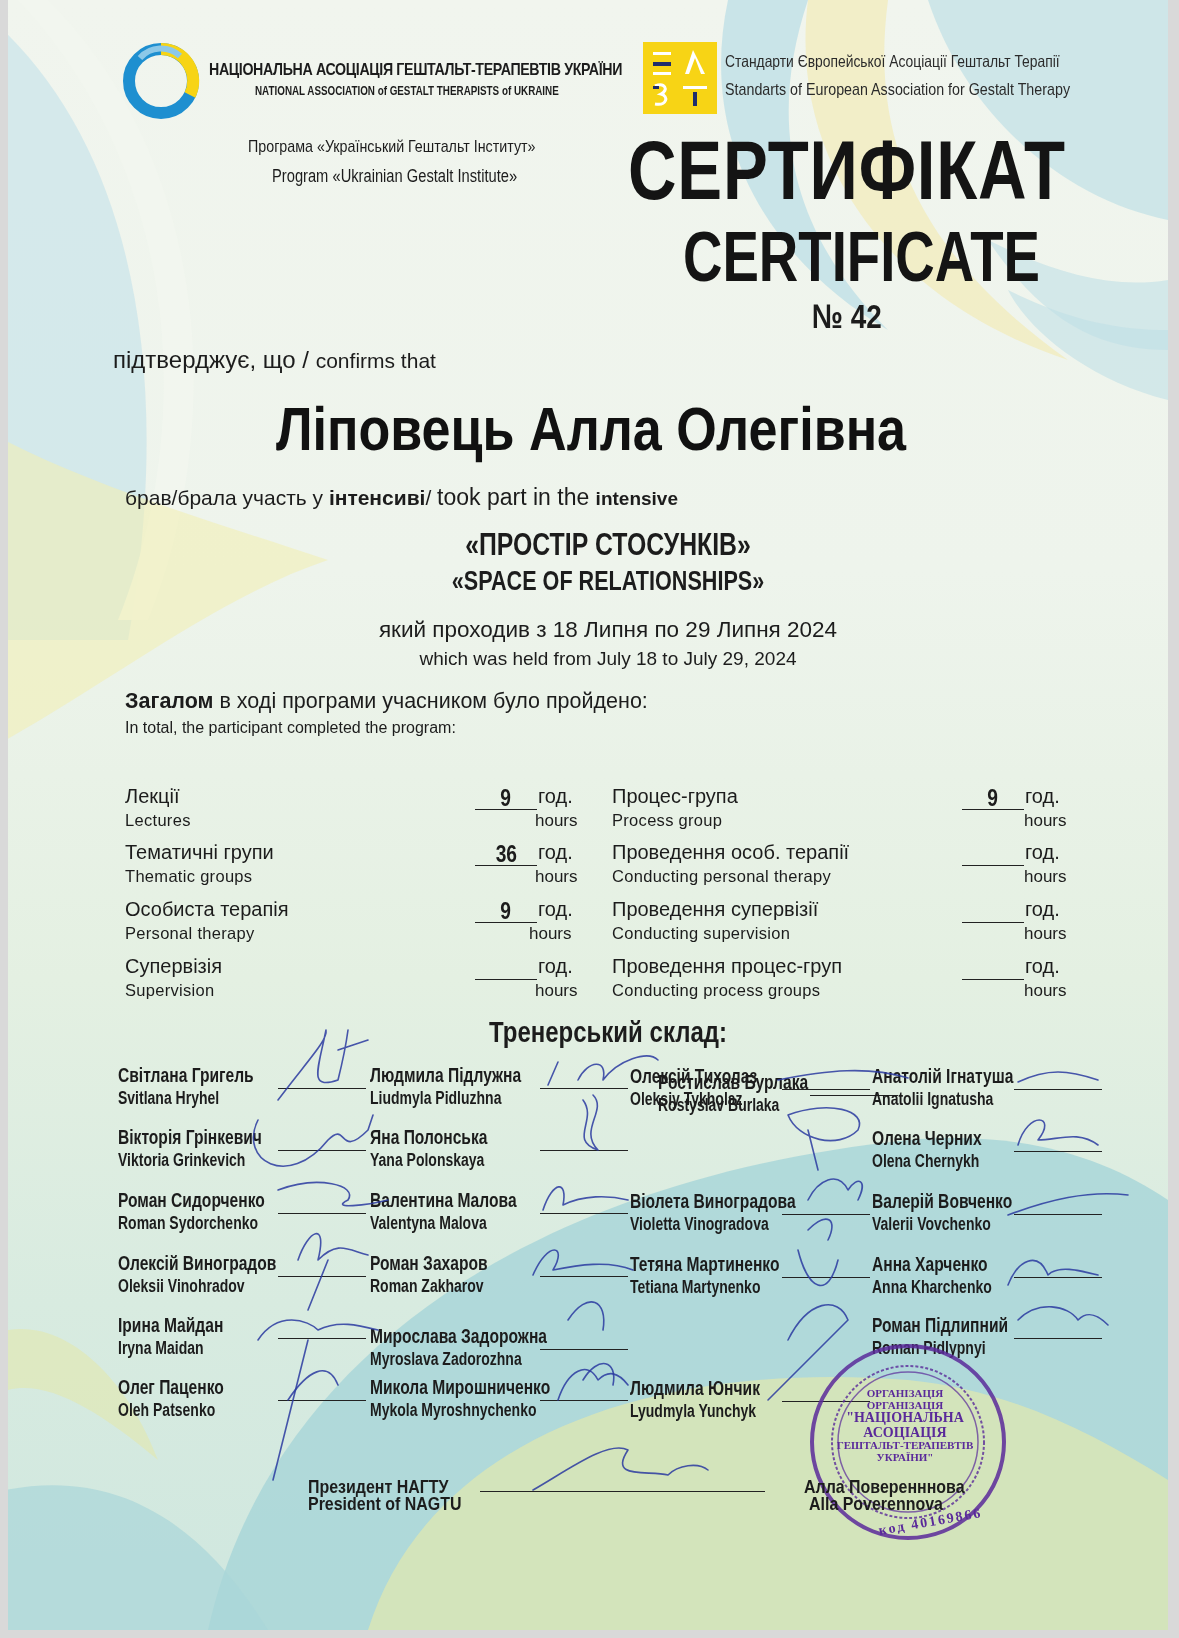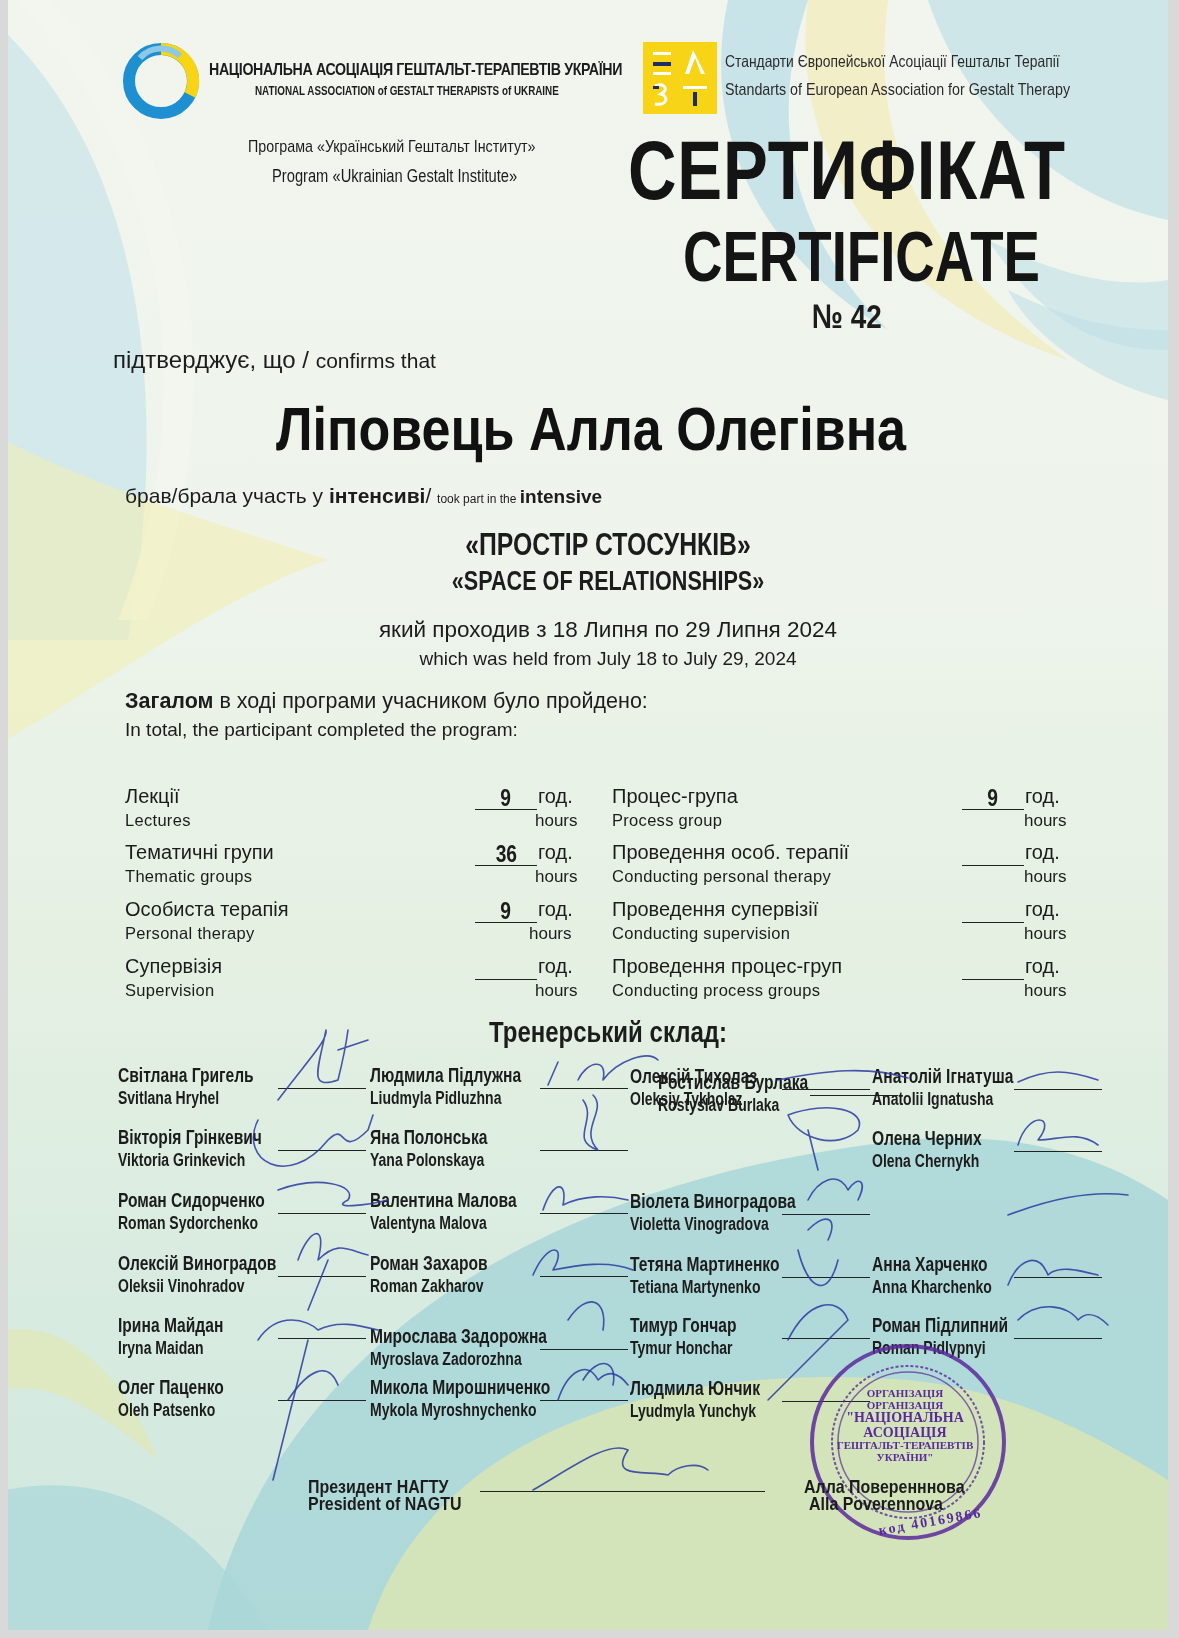--- a/index.html
+++ b/index.html
@@ -35,21 +35,21 @@
   .recipient { left:268px; top:398px; font-size:62px; font-weight:bold; transform:scaleX(0.84); transform-origin:left; line-height:1; color:#111; }
   .took { left:117px; top:484px; font-size:21px; }
   .took b { font-weight:bold; }
   .title-ua, .title-en, .dates-ua, .dates-en { left:0; width:1200px; text-align:center; }
   .title-ua { top:527px; font-size:31px; font-weight:bold; transform:scaleX(0.80); transform-origin:600px 0; }
   .title-en { top:566px; font-size:27px; font-weight:bold; transform:scaleX(0.80); transform-origin:600px 0; }
   .dates-ua { top:617px; font-size:22.5px; }
   .dates-en { top:648px; font-size:19px; }
   .total-ua { left:117px; top:689px; font-size:21.5px; }
   .total-ua b { font-weight:bold; }
-  .total-en { left:117px; top:719px; font-size:19px; }
+  .total-en { left:117px; top:719px; font-size:16px; }
 
   
   .hrow { position:absolute; height:52px; }
   .hrow .ua { position:absolute; left:0; top:0; font-size:20px; white-space:nowrap; }
   .hrow .en { position:absolute; left:0; top:26px; font-size:16.5px; white-space:nowrap; letter-spacing:0.3px; }
   .hrow .blank { position:absolute; top:2px; width:62px; height:22px; border-bottom:1.5px solid #222; text-align:center; font-size:24px; font-weight:bold; line-height:22px; transform-origin:center; }
   .hrow .blank span { display:inline-block; transform:scaleX(0.8); }
   .hrow .unit-ua { position:absolute; top:0; font-size:20px; }
   .hrow .unit-en { position:absolute; top:26px; font-size:17px; }
 
@@ -121,21 +121,21 @@
   <div class="abs prog-en">Program «Ukrainian Gestalt Institute»</div>
 
   <div class="abs cert-ua">СЕРТИФІКАТ</div>
   <div class="abs cert-en">CERTIFICATE</div>
   <div class="abs cert-no">№ 42</div>
 
   <div class="abs confirms"><span>підтверджує, що / </span><span class="en">confirms that</span></div>
 
   <div class="abs recipient">Ліповець Алла Олегівна</div>
 
-  <div class="abs took"><span>брав/брала участь у </span><b>інтенсиві</b><span>/ </span><span style="font-size:12px">took part in the </span><b style="font-size:19px">intensive</b></div>
+  <div class="abs took"><span>брав/брала участь у </span><b>інтенсиві</b><span>/ </span><span style="font-size:23px">took part in the </span><b style="font-size:19px">intensive</b></div>
 
   <div class="abs title-ua">«ПРОСТІР СТОСУНКІВ»</div>
   <div class="abs title-en">«SPACE OF RELATIONSHIPS»</div>
   <div class="abs dates-ua">який проходив з 18 Липня по 29 Липня 2024</div>
   <div class="abs dates-en">which was held from July 18 to July 29, 2024</div>
 
   <div class="abs total-ua"><b>Загалом</b><span> в ході програми учасником було пройдено:</span></div>
   <div class="abs total-en">In total, the participant completed the program:</div>
 
   <div class="hrow" style="left:117px;top:785px;width:470px;">
@@ -273,39 +273,39 @@
   <div class="trainer" style="left:622px;top:1253px;width:242px;">
       <div class="ua">Тетяна Мартиненко</div>
       <div class="en">Tetiana Martynenko</div>
       <div class="sigline" style="left:152px;width:88px;"></div>
     </div>
   <div class="trainer" style="left:622px;top:1190px;width:242px;">
       <div class="ua">Віолета Виноградова</div>
       <div class="en">Violetta Vinogradova</div>
       <div class="sigline" style="left:152px;width:88px;"></div>
     </div>
-  <div class="trainer" style="left:622px;top:1314px;width:242px;">
-      <div class="ua">Тимур Гончар</div>
-      <div class="en">Tymur Honchar</div>
-      <div class="sigline" style="left:152px;width:88px;"></div>
-    </div>
   <div class="trainer" style="left:622px;top:1377px;width:242px;">
       <div class="ua">Людмила Юнчик</div>
       <div class="en">Lyudmyla Yunchyk</div>
       <div class="sigline" style="left:152px;width:88px;"></div>
     </div>
 
   <div class="trainer" style="left:864px;top:1065px;width:230px;">
       <div class="ua">Анатолій Ігнатуша</div>
       <div class="en">Anatolii Ignatusha</div>
       <div class="sigline" style="left:142px;width:88px;"></div>
     </div>
   <div class="trainer" style="left:864px;top:1127px;width:230px;">
       <div class="ua">Олена Черних</div>
       <div class="en">Olena Chernykh</div>
+      <div class="sigline" style="left:142px;width:88px;"></div>
+    </div>
+  <div class="trainer" style="left:864px;top:1190px;width:230px;">
+      <div class="ua">Валерій Вовченко</div>
+      <div class="en">Valerii Vovchenko</div>
       <div class="sigline" style="left:142px;width:88px;"></div>
     </div>
   <div class="trainer" style="left:864px;top:1253px;width:230px;">
       <div class="ua">Анна Харченко</div>
       <div class="en">Anna Kharchenko</div>
       <div class="sigline" style="left:142px;width:88px;"></div>
     </div>
   <div class="trainer" style="left:864px;top:1314px;width:230px;">
       <div class="ua">Роман Підлипний</div>
       <div class="en">Roman Pidlypnyi</div>

